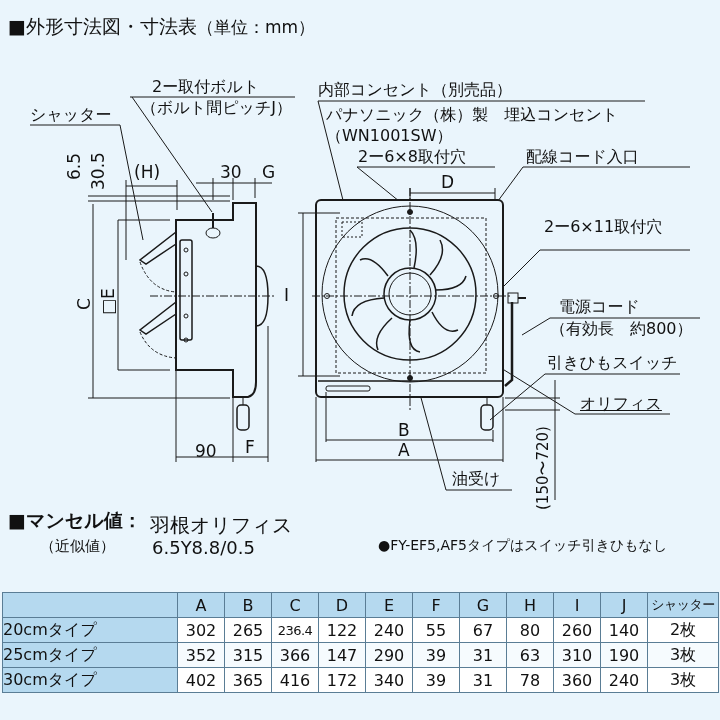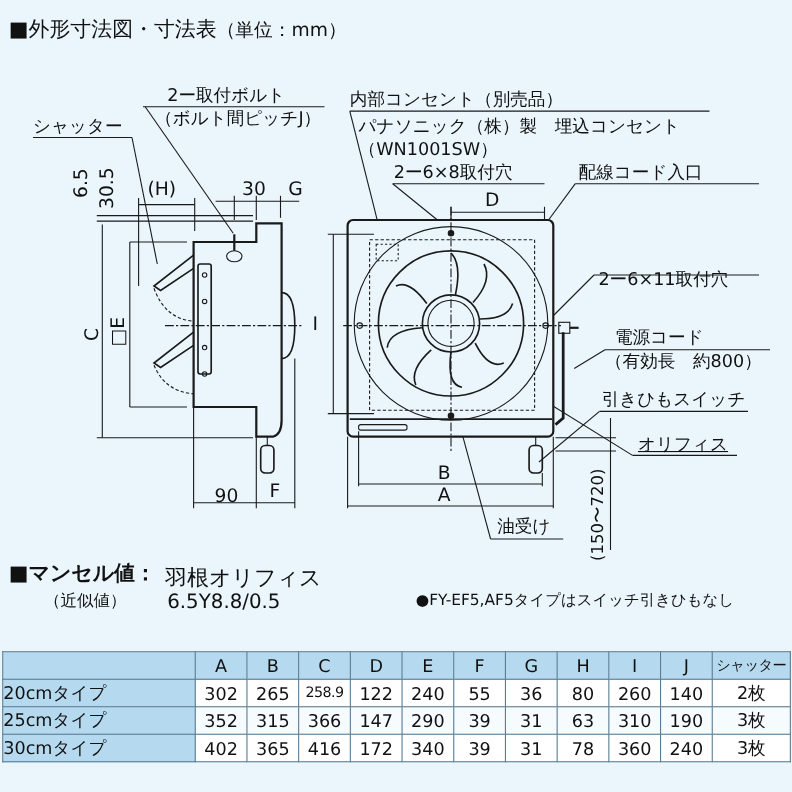--- a/index.html
+++ b/index.html
@@ -189,21 +189,21 @@
 <div class="abs dim" style="left:98px;top:315px;transform:rotate(-90deg);transform-origin:left top;">□E</div>
 <div class="abs dim" style="left:195px;top:441px;">90</div>
 <div class="abs dim" style="left:245px;top:437px;">F</div>
 
 <div class="abs lbl" style="left:318px;top:81px;">内部コンセント（別売品）</div>
 <div class="abs lbl" style="left:326px;top:106px;">パナソニック（株）製　埋込コンセント</div>
 <div class="abs lbl" style="left:326px;top:127px;">（WN1001SW）</div>
 <div class="abs lbl" style="left:358px;top:148px;">2ー6×8取付穴</div>
 <div class="abs lbl" style="left:526px;top:148px;">配線コード入口</div>
 <div class="abs dim" style="left:441px;top:172px;">D</div>
-<div class="abs lbl" style="left:544px;top:245px;">2ー6×11取付穴</div>
+<div class="abs lbl" style="left:544px;top:218px;">2ー6×11取付穴</div>
 <div class="abs dim" style="left:284px;top:285px;">I</div>
 <div class="abs lbl" style="left:559px;top:298px;">電源コード</div>
 <div class="abs lbl" style="left:550px;top:320px;">（有効長　約800）</div>
 <div class="abs lbl" style="left:547px;top:354px;">引きひもスイッチ</div>
 <div class="abs lbl" style="left:580px;top:395px;text-decoration:underline;">オリフィス</div>
 <div class="abs dim" style="left:398px;top:420px;">B</div>
 <div class="abs dim" style="left:398px;top:440px;">A</div>
 <div class="abs lbl" style="left:452px;top:470px;">油受け</div>
 <div class="abs dim" style="left:534px;top:510px;transform:rotate(-90deg);transform-origin:left top;font-size:15px;">(150〜720)</div>
 
@@ -242,25 +242,25 @@
       <th>I</th>
       <th>J</th>
       <th class="small">シャッター</th>
     </tr>
   </thead>
   <tbody>
     <tr>
       <td class="rowh">20cmタイプ</td>
       <td>302</td>
       <td>265</td>
-      <td class="small">258.9</td>
+      <td class="small">236.4</td>
       <td>122</td>
       <td>240</td>
       <td>55</td>
-      <td>36</td>
+      <td>67</td>
       <td>80</td>
       <td>260</td>
       <td>140</td>
       <td>2枚</td>
     </tr>
     <tr>
       <td class="rowh">25cmタイプ</td>
       <td>352</td>
       <td>315</td>
       <td>366</td>

